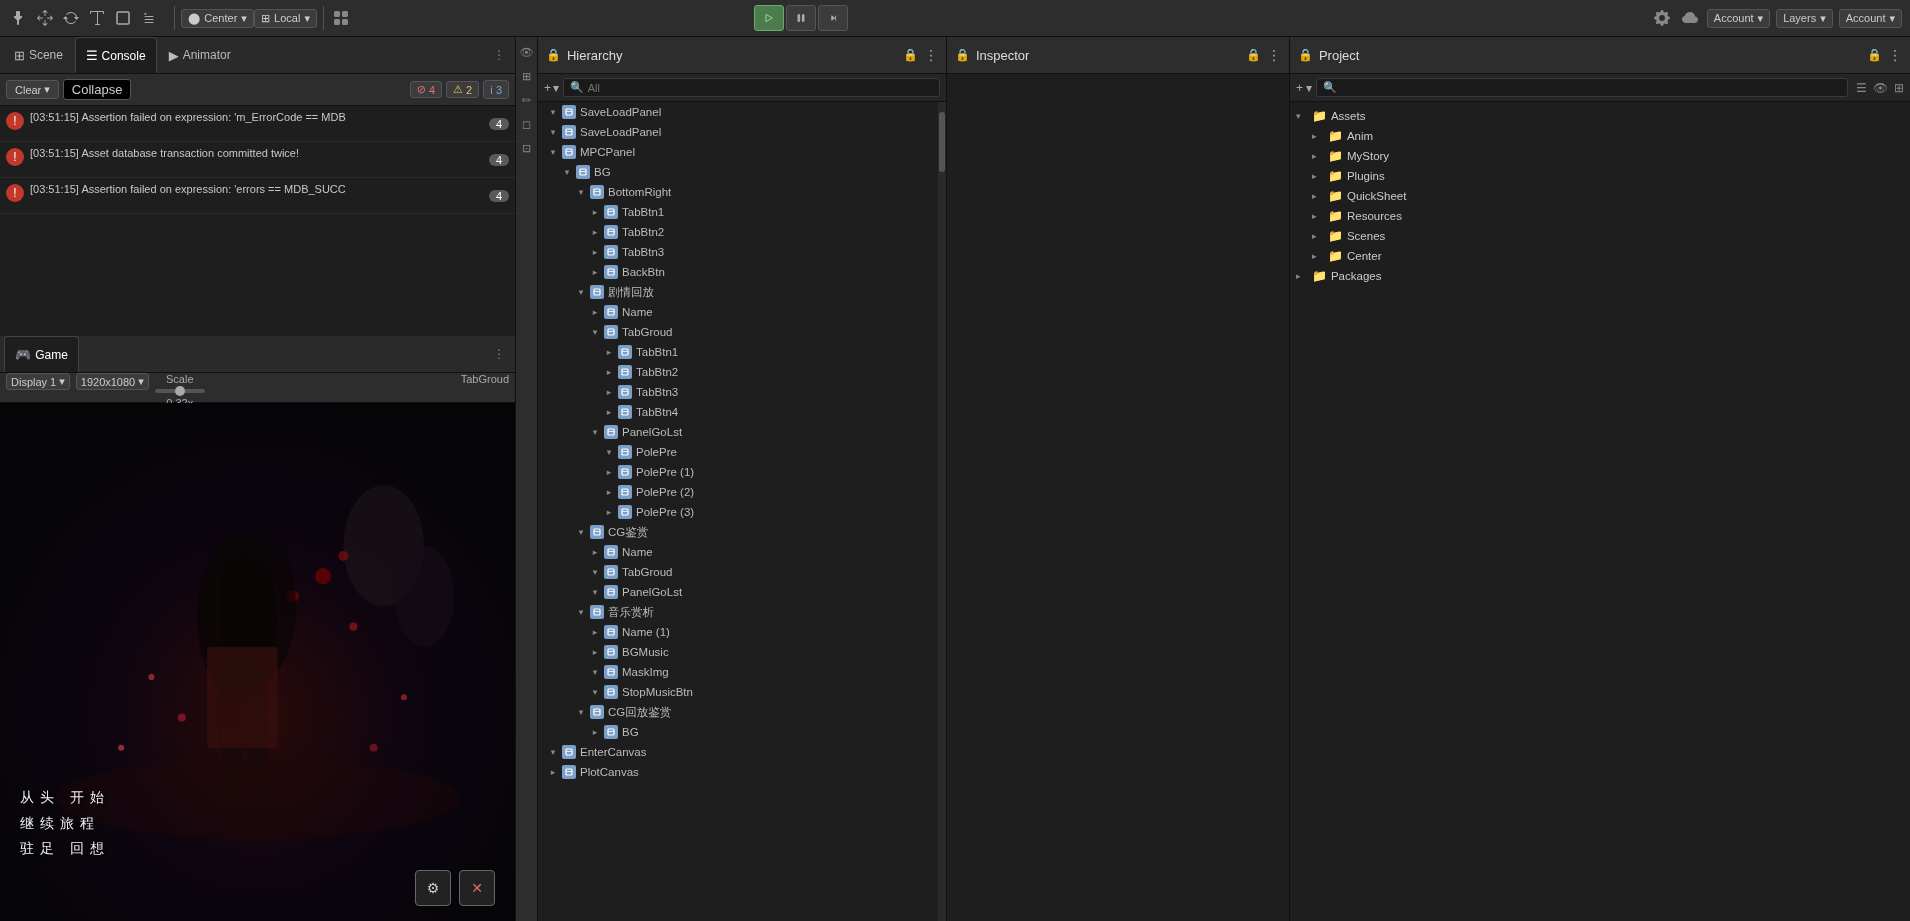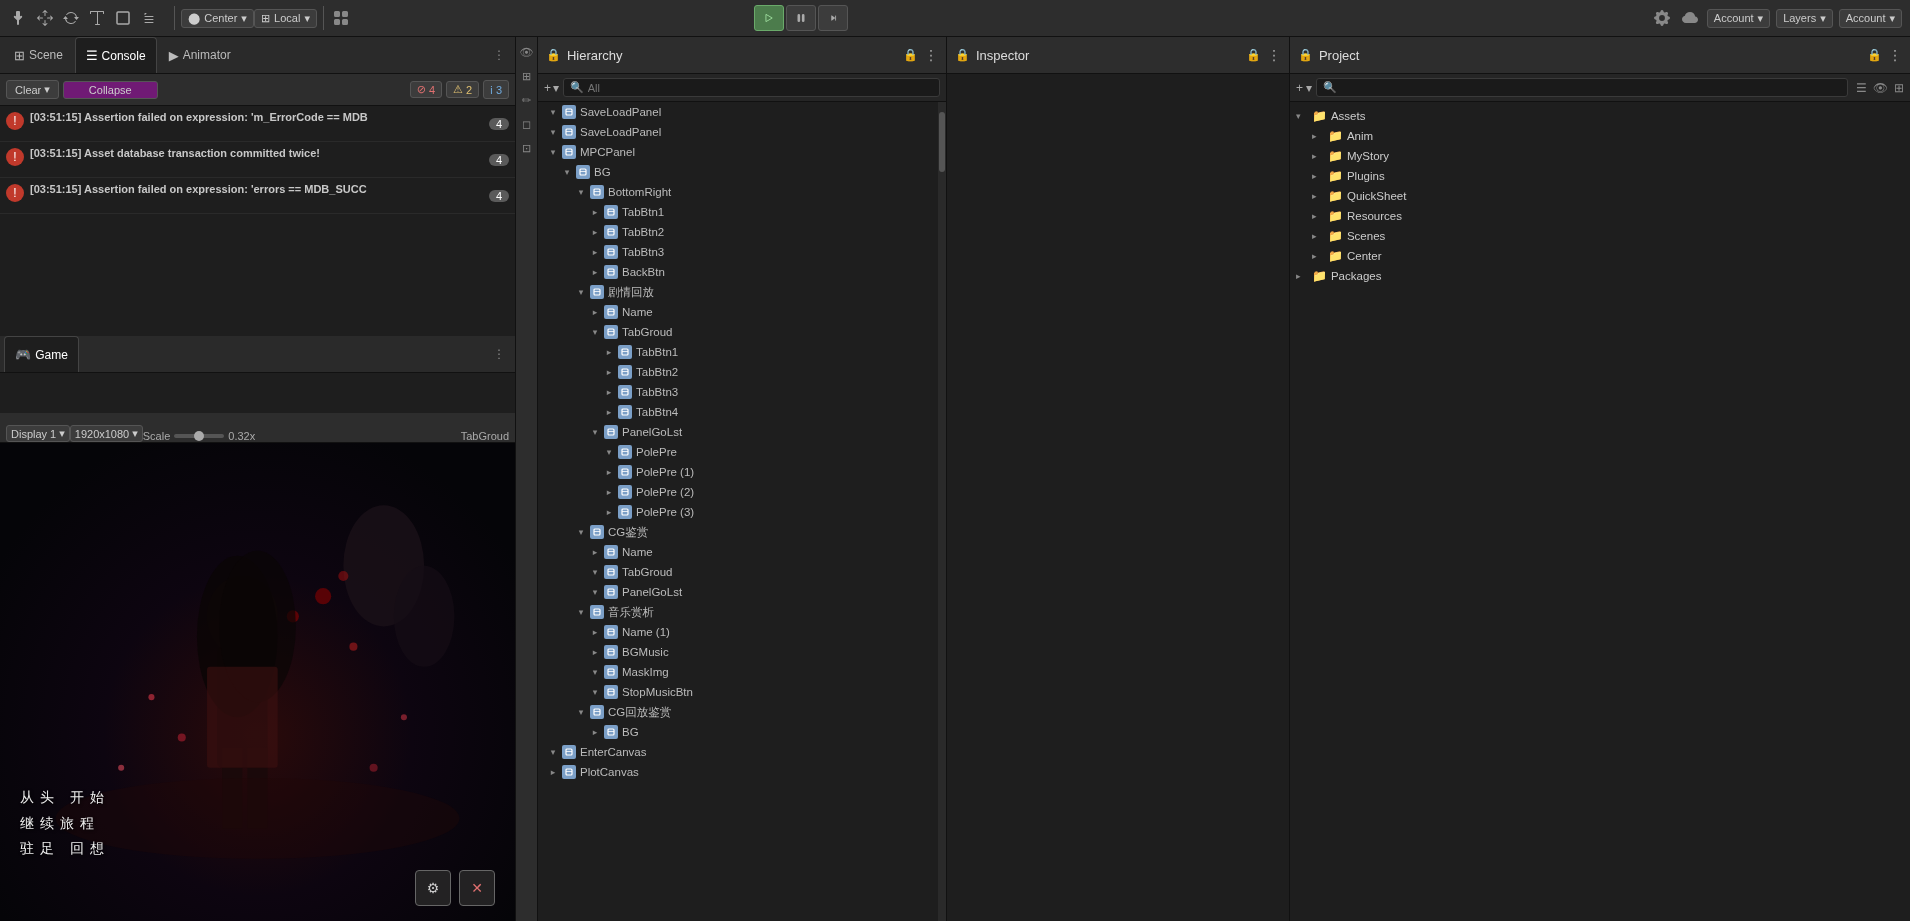--- a/index.html
+++ b/index.html
@@ -160,27 +160,27 @@
       background: #3c3c3c;
       border: 1px solid #555;
       border-radius: 3px;
       color: #ccc;
       padding: 2px 8px;
       cursor: pointer;
       font-size: 11px;
       display: flex; align-items: center; gap: 3px;
     }
     .btn-collapse {
-      background: #701a75;
+      background: #000000;
       border: 1px solid #555;
       border-radius: 3px;
       color: #ccc;
-      padding: 2px 25px;
+      padding: 2px 8px;
       cursor: pointer;
-      font-size: 11px;
+      font-size: 13px;
     }
     .badge {
       display: inline-flex;
       align-items: center;
       gap: 3px;
       background: #3c3c3c;
       border: 1px solid #555;
       border-radius: 3px;
       padding: 1px 6px;
       font-size: 11px;
@@ -213,21 +213,20 @@
       font-size: 12px;
       flex-shrink: 0;
       margin-top: 2px;
     }
     .msg-icon.error { background: #c0392b; color: #fff; }
     .msg-text {
       flex: 1;
       color: #c8c8c8;
       font-size: 11px;
       line-height: 1.4;
-      font-weight: bold;
     }
     .msg-count {
       background: #5a5a5a;
       border-radius: 10px;
       padding: 0 7px;
       font-size: 11px;
       color: #fff;
       align-self: center;
       flex-shrink: 0;
     }
@@ -241,26 +240,26 @@
     .game-tab-bar {
       display: flex;
       align-items: center;
       background: #2a2a2a;
       height: 37px;
       border-bottom: 1px solid #111;
       padding: 0 4px;
     }
     .game-toolbar {
       display: flex;
-      align-items: flex-end;
+      align-items: flex-start;
       height: 30px;
       background: #2d2d2d;
       border-bottom: 1px solid #111;
       padding: 0 6px;
-      margin-top: 40px;
+      gap: 6px;
     }
     .game-display-select {
       background: #3c3c3c;
       border: 1px solid #555;
       border-radius: 3px;
       color: #ccc;
       padding: 1px 4px;
       font-size: 11px;
       display: flex; align-items: center; gap: 3px;
     }
@@ -268,21 +267,21 @@
       background: #3c3c3c;
       border: 1px solid #555;
       border-radius: 3px;
       color: #ccc;
       padding: 1px 4px;
       font-size: 11px;
       display: flex; align-items: center; gap: 3px;
     }
     .scale-control {
       display: flex; align-items: center; gap: 4px;
-      font-size: 11px; color: #aaa;
+      font-size: 11px; color: #aaa; flex-direction: column;
     }
     .scale-slider {
       width: 50px;
       height: 4px;
       background: #555;
       border-radius: 2px;
       position: relative;
     }
     .scale-thumb {
       width: 10px; height: 10px;

